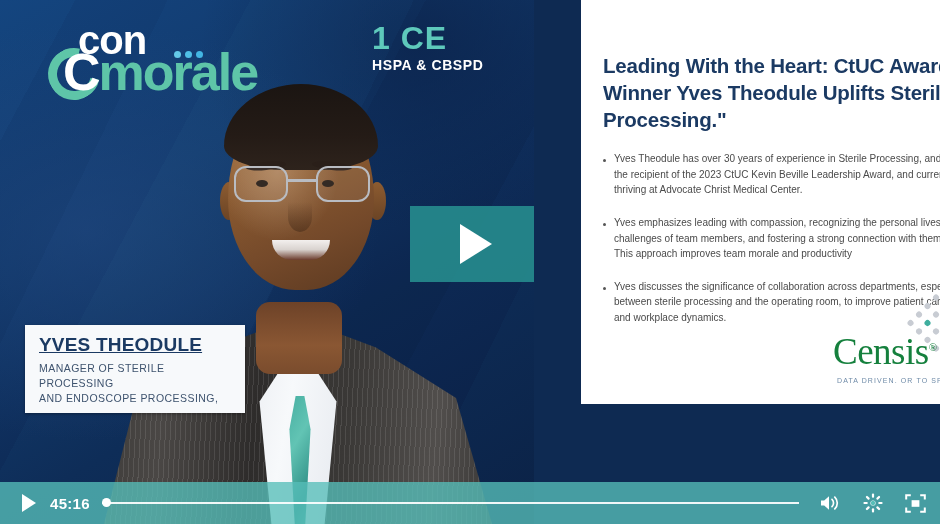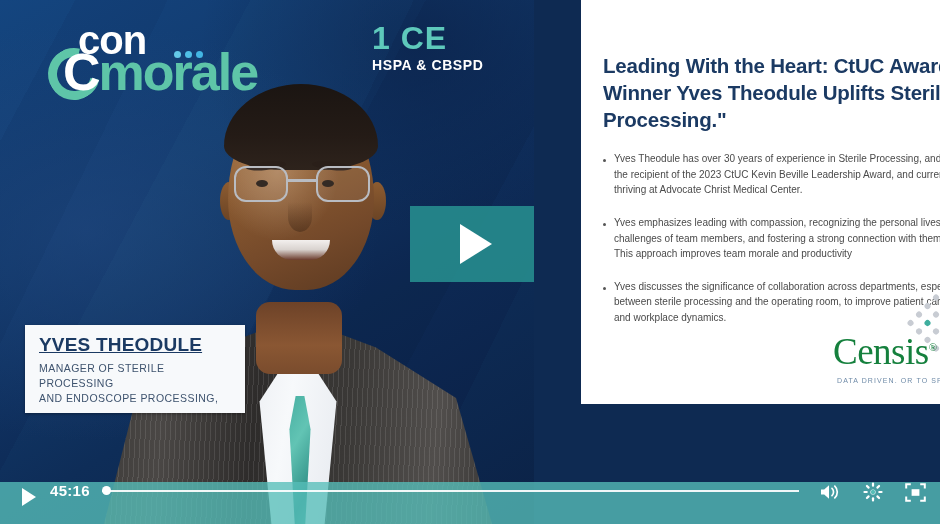--- a/index.html
+++ b/index.html
@@ -250,21 +250,21 @@
   .censis-logo .tag {
     position: absolute; left: 4px; bottom: 2px;
     font-size: 7px; letter-spacing: 1.1px; color: #6f8ba8;
     text-transform: uppercase;
   }
 
   
   .controls {
     position: absolute; left: 0; bottom: 0; width: 940px; height: 42px;
     background: rgba(86,190,184,0.78);
-    display: flex; align-items: flex-start; gap: 0;
+    display: flex; align-items: center; gap: 0;
     padding: 0 14px;
   }
   .ctl-btn {
     background: none; border: 0; padding: 0; cursor: pointer;
     display: flex; align-items: center; justify-content: center;
     color: #fff;
   }
   .btn-play { width: 30px; height: 30px; margin-right: 6px; }
   .btn-play .tri {
     width: 0; height: 0;

